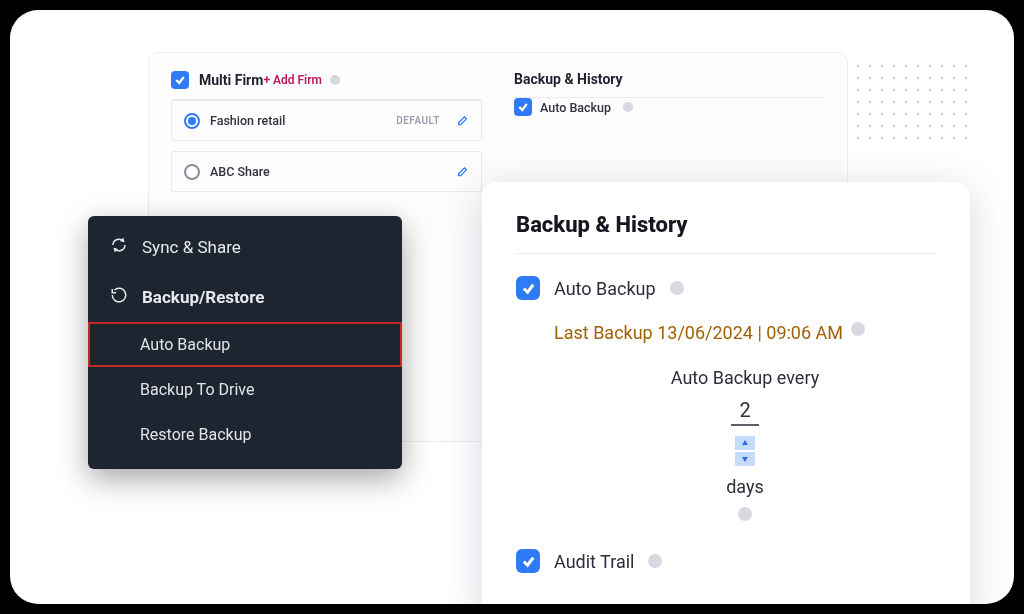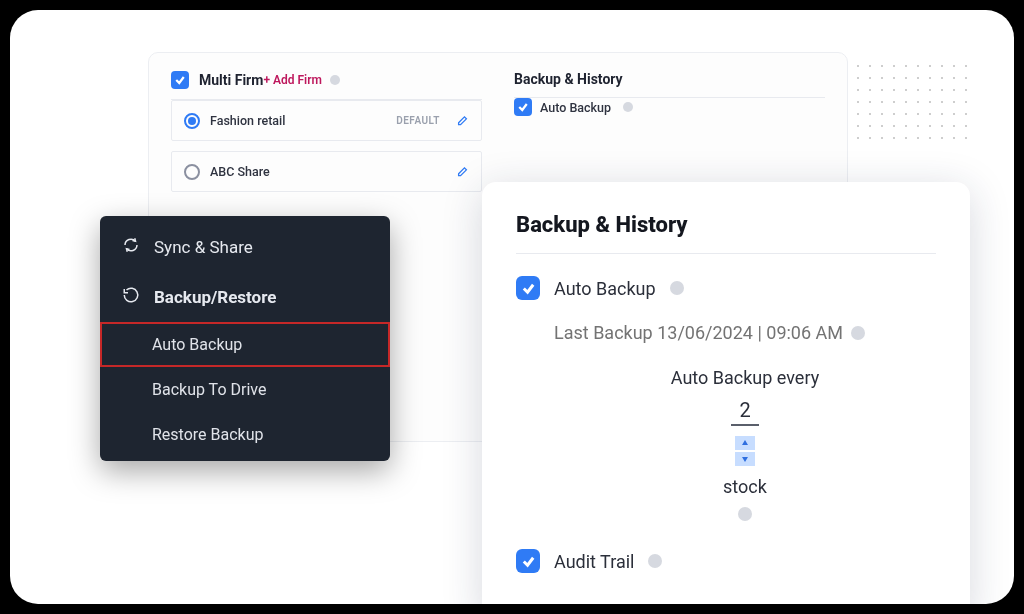--- a/index.html
+++ b/index.html
@@ -40,40 +40,40 @@
 
   .small-auto { display: flex; align-items: center; gap: 8px; font-size: 12.5px; color: #2f3340; font-weight: 500; }
 
   .stock-block { margin-top: 120px; font-size: 12px; color: #6f7480; line-height: 1.6; }
   .stock-title { font-weight: 700; color: #1f2330; font-size: 14px; margin-bottom: 8px; }
   .stock-footer { display: flex; align-items: center; gap: 6px; margin-top: 4px; }
   .yt-icon { display: inline-block; width: 14px; height: 10px; border: 1.5px solid #e23b3b; border-radius: 3px; position: relative; }
   .yt-icon::after { content: ""; position: absolute; left: 4px; top: 1px; border-left: 4px solid #e23b3b; border-top: 3px solid transparent; border-bottom: 3px solid transparent; }
 
   
-  .dark-menu { position: absolute; left: 90px; top: 206px; width: 290px; background: #1e2530;
-               border-radius: 6px; color: #e6e9ef; padding: 6px 0 4px; box-shadow: 0 10px 30px rgba(0,0,0,.35); }
+  .dark-menu { position: absolute; left: 78px; top: 206px; width: 314px; background: #1e2530;
+               border-radius: 6px; color: #e6e9ef; padding: 6px 0 12px; box-shadow: 0 10px 30px rgba(0,0,0,.35); }
   .dm-item { display: flex; align-items: center; gap: 14px; padding: 14px 22px; font-size: 17px; cursor: pointer; }
   .dm-item.bold { font-weight: 700; text-align: center; }
   .dm-sub { padding: 13px 22px 13px 52px; font-size: 16px; color: #e0e3e9; cursor: pointer; }
   .dm-sub.active { outline: 2px solid #c62828; outline-offset: -2px; }
   .dm-icon svg { width: 18px; height: 18px; stroke: #e6e9ef; fill: none; stroke-width: 2; }
 
   
   .card { position: absolute; right: 44px; top: 172px; width: 488px; background: #fff;
           border-radius: 14px; box-shadow: 0 8px 40px rgba(30,40,70,.18); padding: 30px 34px 36px; }
   .card-title { font-size: 22px; font-weight: 800; color: #14171f; padding-bottom: 16px;
                 border-bottom: 1px solid #e8eaef; margin-bottom: 22px; }
   .card-row { display: flex; align-items: center; gap: 14px; font-size: 18px; color: #2b2f3a; margin-bottom: 22px; }
   .chk-lg { width: 24px; height: 24px; border-radius: 6px; background: #2f7bf5; display: inline-flex;
             align-items: center; justify-content: center; }
   .chk-lg svg { width: 15px; height: 15px; stroke: #fff; stroke-width: 3.2; fill: none; }
   .info-lg { width: 14px; height: 14px; border-radius: 50%; background: #d6d9e0; display: inline-block; }
 
-  .card-line { font-size: 18px; color: #737373; margin: 0 0 24px 38px; display: flex; align-items: center; gap: 8px; }
+  .card-line { font-size: 18px; color: #a16207; margin: 0 0 24px 38px; display: flex; align-items: flex-start; gap: 8px; }
   .freq-line { font-size: 18px; color: #2b2f3a; margin: 0 0 28px 38px; display: flex; align-items: center; gap: 10px; flex-direction: column; }
   .num-cell { border-bottom: 2px solid #5a5f6b; padding: 0 8px 2px; font-size: 20px; }
   .stepper { display: flex; flex-direction: column; width: 20px; }
   .stepper span { background: #c7ddff; height: 14px; display: flex; align-items: center; justify-content: center; }
   .stepper span:first-child { margin-bottom: 2px; }
   .stepper svg { width: 8px; height: 8px; fill: #2f6fe0; }
 </style>
 </head>
 <body>
 
@@ -200,21 +200,21 @@
             <svg viewBox="0 0 8 8">
               <polygon points="4 1 7 6 1 6"></polygon>
             </svg>
           </span>
         <span>
             <svg viewBox="0 0 8 8">
               <polygon points="1 2 7 2 4 7"></polygon>
             </svg>
           </span>
       </span>
-      <span>stock</span>
+      <span>days</span>
       <span class="info-lg"></span>
     </div>
 
     <div class="card-row" style="margin-bottom:10px">
       <span class="chk-lg">
           <svg viewBox="0 0 16 16">
             <polyline points="3 8 7 12 13 4"></polyline>
           </svg>
         </span>
       <span>Audit Trail</span>

